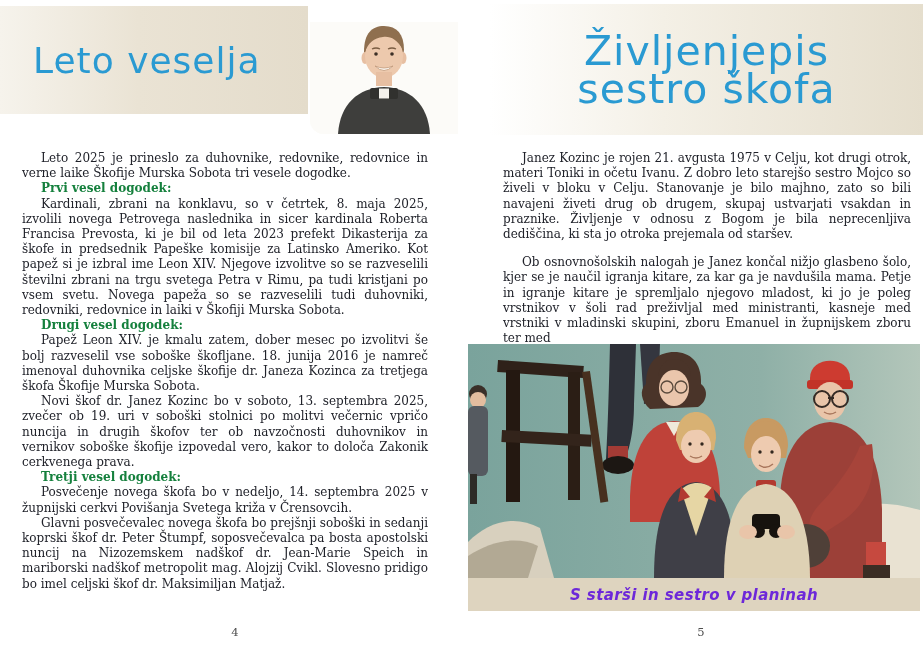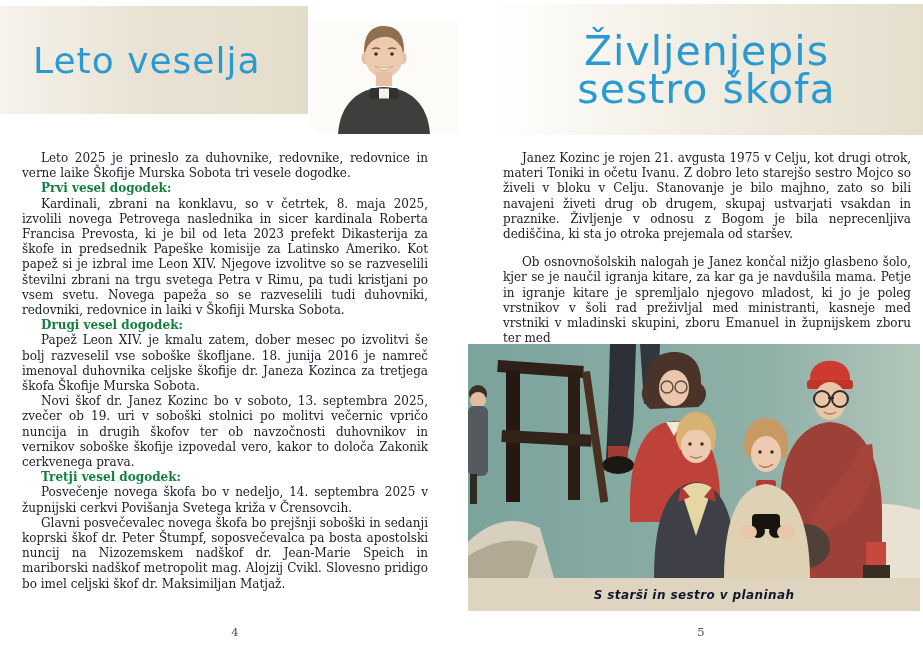--- a/index.html
+++ b/index.html
@@ -31,21 +31,21 @@
   }
   .family-photo{
     position:absolute;left:468px;top:344px;width:452px;height:234px;overflow:hidden;
   }
   .caption-band{
     position:absolute;left:468px;top:578px;width:452px;height:33px;
     background:#ded4bf;display:flex;align-items:center;justify-content:center;
   }
   .caption-text{
     font-family:"DejaVu Sans", sans-serif;font-style:italic;font-weight:bold;
-    font-size:12px;color:#0f172a;letter-spacing:.4px;
+    font-size:15px;color:#6d28d9;letter-spacing:.4px;
   }
   
   .text-col{
     position:absolute;top:151px;width:406px;
     font-size:12px;line-height:15.2px;color:#20222a;
     text-align:justify;
   }
   .text-col-left{left:22px;}
   .text-col-right{left:503px;width:408px;}
   .text-col p{margin:0;text-indent:19px;}

